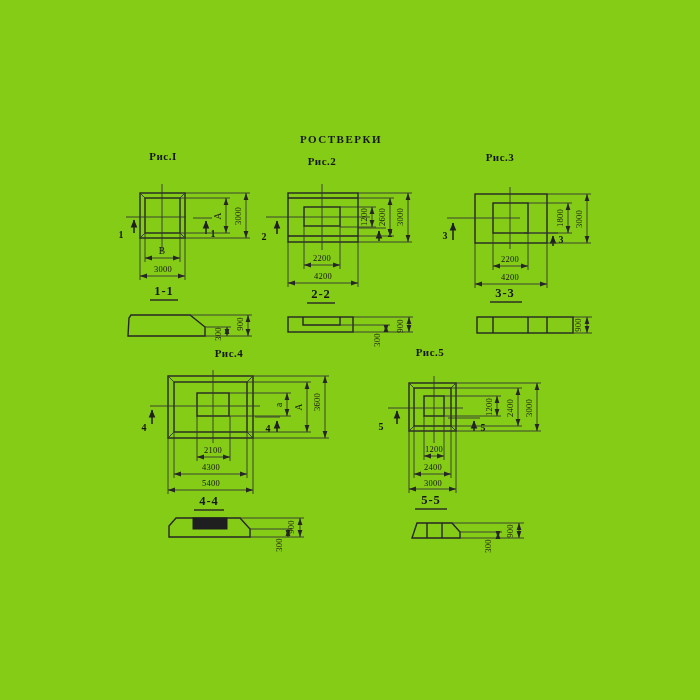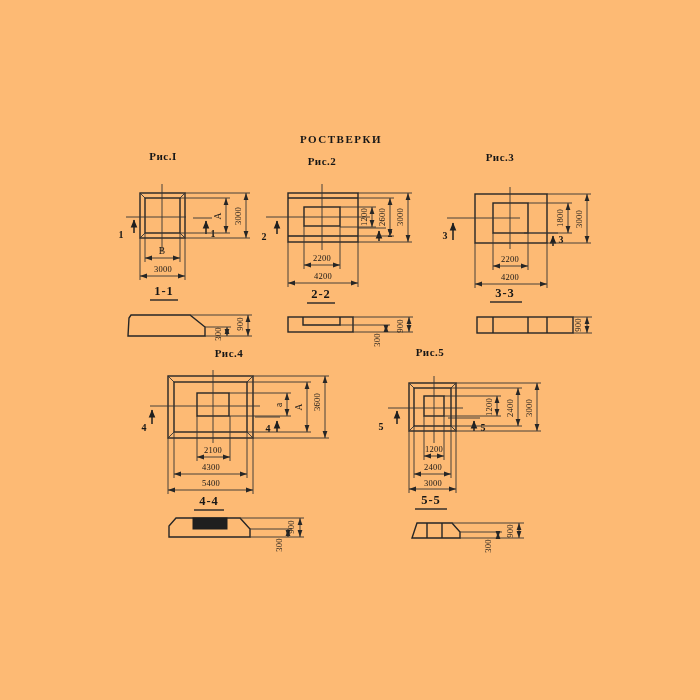--- a/index.html
+++ b/index.html
@@ -1,16 +1,16 @@
 <!DOCTYPE html>
 <html><head>
 <meta charset="utf-8">
 <style>
   html,body{margin:0;padding:0;background:#ffffff;}
-  .page{position:relative;width:700px;height:700px;background:#fdba74;overflow:hidden;
+  .page{position:relative;width:700px;height:700px;background:#84cc16;overflow:hidden;
         font-family:"Liberation Serif", serif;}
   svg{position:absolute;left:0;top:0;}
   .s1{stroke:#262626;stroke-width:1.4;fill:none;stroke-linejoin:miter;}
   .s2{stroke:#343434;stroke-width:0.9;fill:none;}
   .cut{stroke:#1f1f1f;stroke-width:1.5;fill:none;}
   .fillshape{fill:#1f1f1f;stroke:#1f1f1f;}
   text{fill:#161616;font-family:"Liberation Serif", serif;}
   .dim{font-size:8.5px;letter-spacing:0.3px;}
   .ltr{font-size:9.5px;}
   .mark{font-size:10px;font-weight:bold;}

